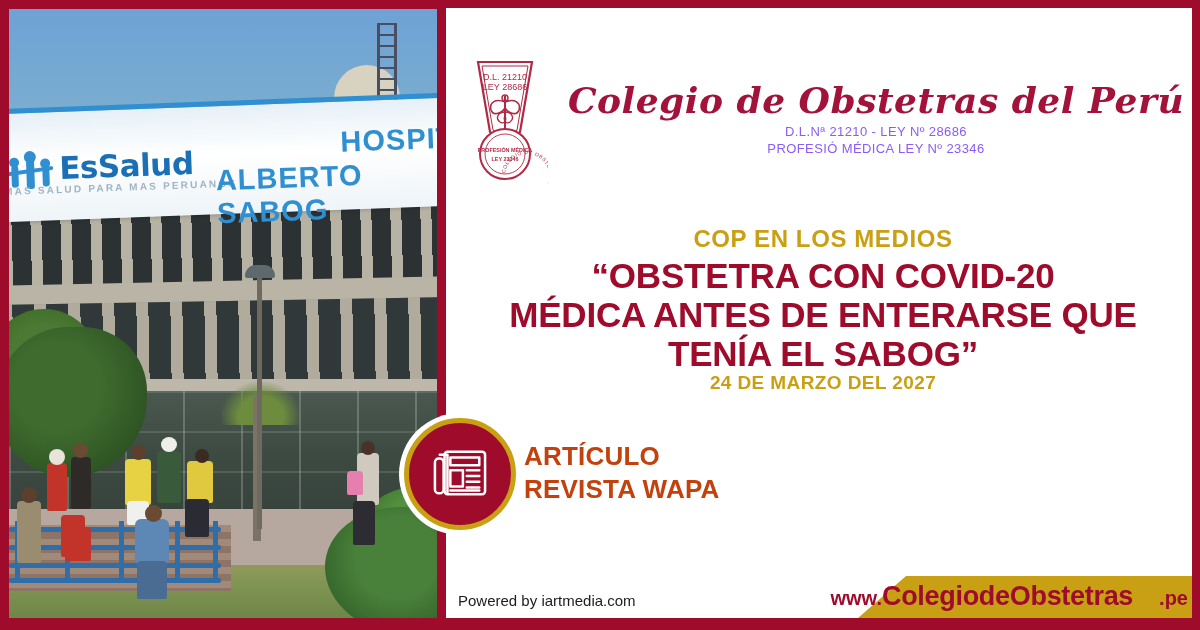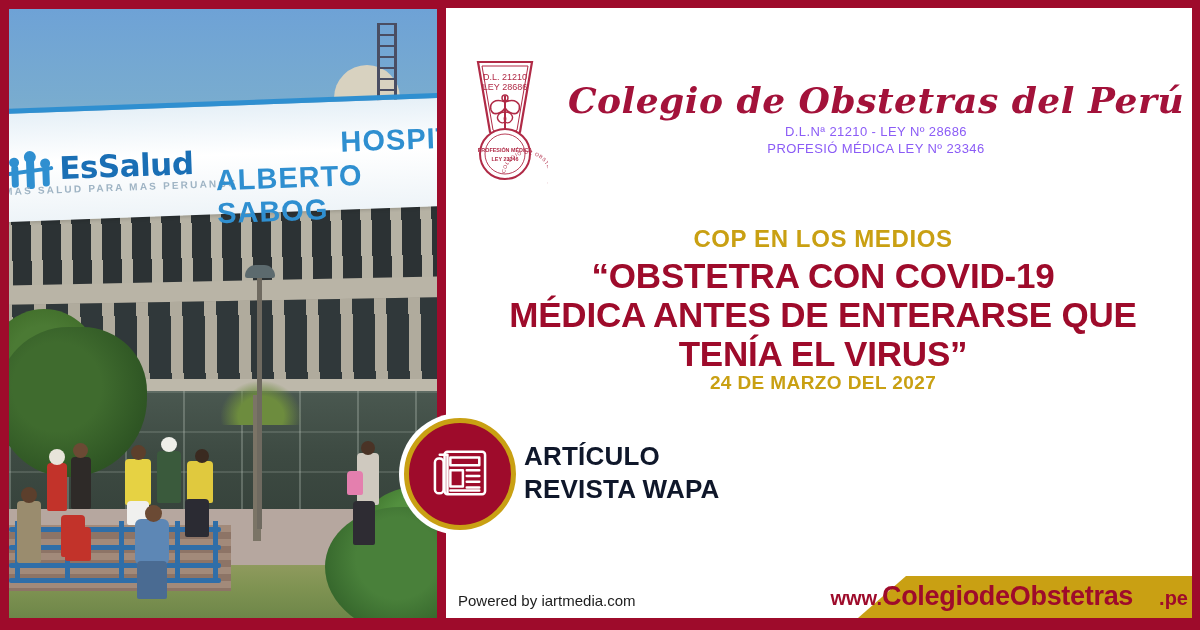--- a/index.html
+++ b/index.html
@@ -131,21 +131,21 @@
   .dateline{position:absolute;left:0;top:372px;width:754px;text-align:center;
     font-size:19px;font-weight:bold;color:#C9A013;letter-spacing:.4px;}
 
   
   .badge{position:absolute;left:-42px;top:418px;width:102px;height:102px;border-radius:50%;
     background:#9e0b2b;border:5px solid #C9A013;box-shadow:0 0 0 5px #ffffff;
     display:flex;align-items:center;justify-content:center;z-index:5;}
   .badge svg{width:58px;height:54px;}
 
   .badge-label{position:absolute;left:78px;top:440px;
-    font-size:26px;font-weight:bold;color:#0f172a;line-height:1.25;letter-spacing:.2px;}
+    font-size:26px;font-weight:bold;color:#c2410c;line-height:1.25;letter-spacing:.2px;}
 
   
   .footer{position:absolute;left:446px;top:565px;width:606px;height:65px;background:#fff;}
   .powered{position:absolute;left:12px;top:27px;font-size:15px;color:#1c1c1c;
     font-family:"Liberation Sans",sans-serif;}
   .goldband{position:absolute;left:0;top:0;width:754px;height:53px;overflow:hidden;}
   .goldband .shape{position:absolute;left:0;top:0;width:754px;height:53px;
     background:#C9A013;
     clip-path:polygon(460px 11px, 754px 11px, 754px 53px, 412px 53px);}
   .url{position:absolute;left:0;top:16px;width:742px;text-align:right;
@@ -293,23 +293,23 @@
       <div class="logo-text">
         <div class="logo-title">Colegio de Obstetras del Perú</div>
         <div class="logo-sub1">D.L.Nª 21210 - LEY Nº 28686</div>
         <div class="logo-sub2">PROFESIÓ MÉDICA LEY Nº 23346</div>
       </div>
     </div>
 
     <div class="kicker">COP EN LOS MEDIOS</div>
 
     <div class="headline">
-      <div>“OBSTETRA CON COVID-19</div>
+      <div>“OBSTETRA CON COVID-20</div>
       <div>MÉDICA ANTES DE ENTERARSE QUE</div>
-      <div>TENÍA EL VIRUS”</div>
+      <div>TENÍA EL SABOG”</div>
     </div>
 
     <div class="dateline">24 DE MARZO DEL 2027</div>
 
     <div class="badge">
       <svg viewBox="0 0 60 56">
         <g fill="none" stroke="#ffffff" stroke-width="2.6" stroke-linejoin="round" stroke-linecap="round">
           <rect x="4" y="12" width="9" height="36" rx="4"></rect>
           <path d="M9 8 h8 v40"></path>
           <rect x="14" y="5" width="42" height="44" rx="3"></rect>

